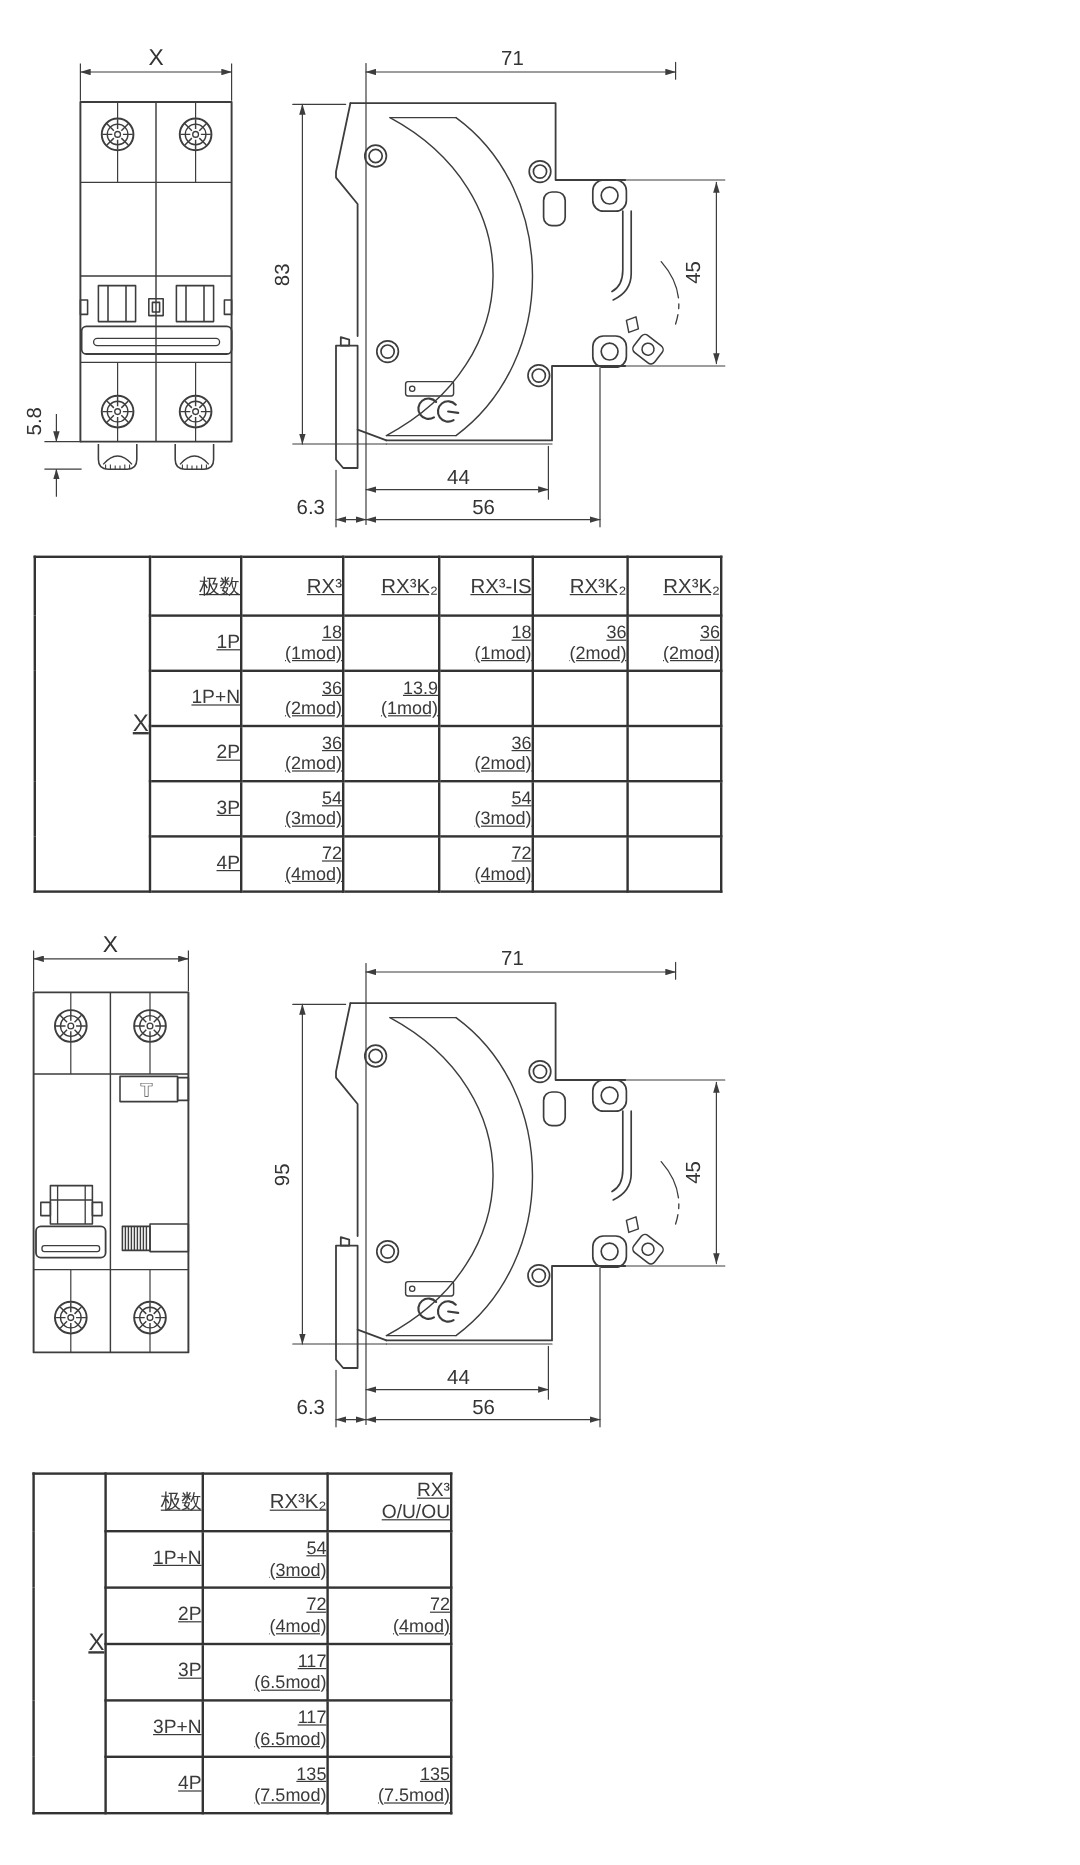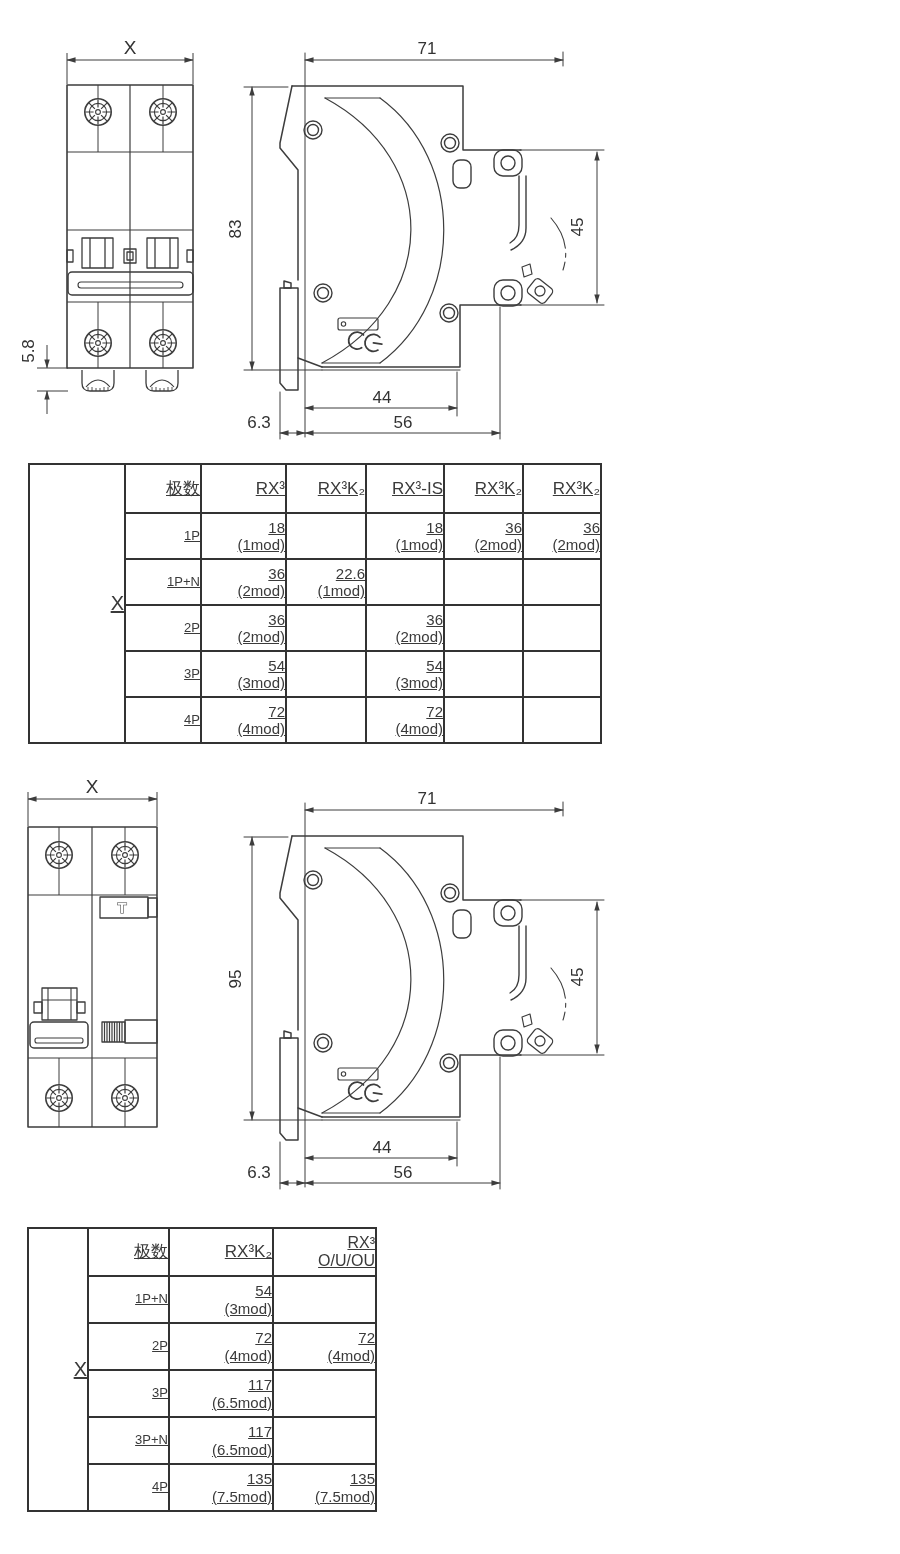--- a/index.html
+++ b/index.html
@@ -7,21 +7,21 @@
         font-family:"Liberation Sans", sans-serif;color:#333;}
   svg{position:absolute;overflow:visible;}
   .dim{font-family:"Liberation Sans", sans-serif;font-size:17px;fill:#333;}
   .dimX{font-family:"Liberation Sans", sans-serif;font-size:19px;fill:#333;}
   .tbut{font-family:"Liberation Sans", sans-serif;font-size:15px;font-weight:bold;
         fill:#fff;stroke:#3d3d3d;stroke-width:1.1px;paint-order:stroke;}
   table{position:absolute;border-collapse:collapse;table-layout:fixed;background:#fff;}
   td{border:2px solid #333;text-align:right;vertical-align:middle;padding:0;
      white-space:pre-line;font-size:15px;line-height:1.15;color:#3a3a3a;text-decoration:underline;}
   td.hd{font-size:17px;line-height:1.15;}
-  td.pole{font-size:13px;margin-left:26px;}
+  td.pole{font-size:16px;margin-left:26px;}
   td.xcell{font-size:20px;}
   .t1 tr{height:46px}.t1 tr.hrow{height:49px}
   .t2 tr{height:47px}.t2 tr.hrow{height:48px}
 </style>
 </head>
 <body>
 
 <div class="page">
 
   <svg width="0" height="0" style="position:absolute" xmlns:xlink="http://www.w3.org/1999/xlink">
@@ -181,21 +181,21 @@
 (1mod)</td>
       <td>36
 (2mod)</td>
       <td>36
 (2mod)</td>
     </tr>
     <tr>
       <td class="pole">1P+N</td>
       <td>36
 (2mod)</td>
-      <td>22.6
+      <td>13.9
 (1mod)</td>
       <td></td>
       <td></td>
       <td></td>
     </tr>
     <tr>
       <td class="pole">2P</td>
       <td>36
 (2mod)</td>
       <td></td>

